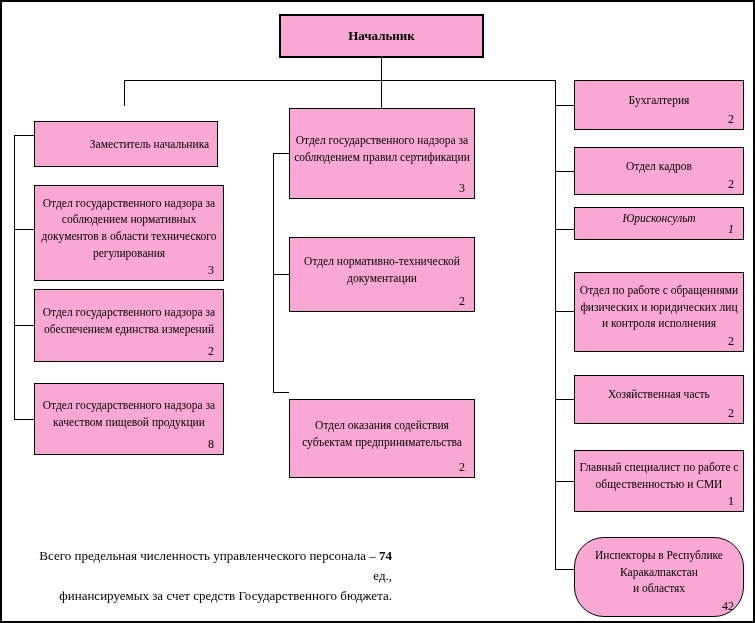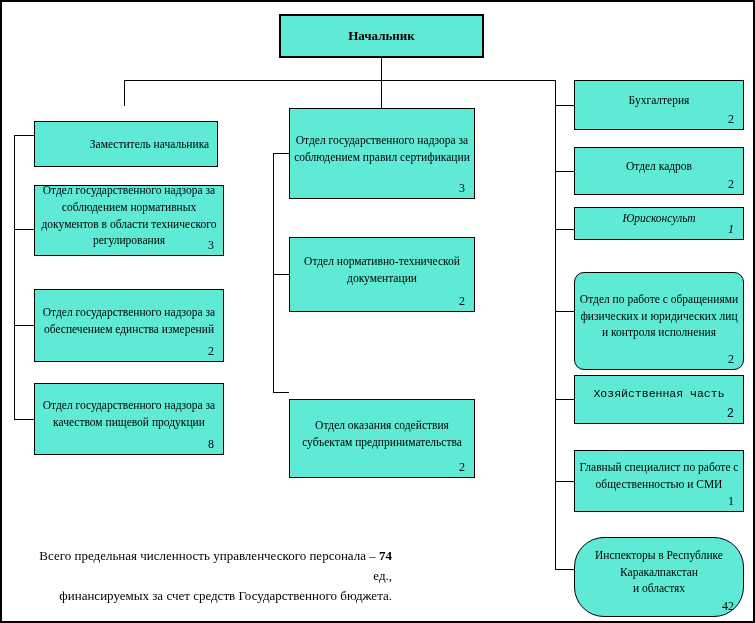--- a/index.html
+++ b/index.html
@@ -13,21 +13,21 @@
     height: 623px;
     background: #ffffff;
     border: 2px solid #000000;
     box-sizing: border-box;
     font-family: "Liberation Serif", serif;
     overflow: hidden;
   }
   .box {
     position: absolute;
     border: 1px solid #000000;
-    background: #5eead4;
+    background: #f9a8d4;
     box-sizing: border-box;
     display: flex;
     align-items: center;
     justify-content: center;
   }
   .box .label {
     width: 100%;
     text-align: center;
     font-size: 11.5px;
     line-height: 1.45;
@@ -100,21 +100,21 @@
   <div class="line h" style="left:271px; top:390px; width:16px;"></div>
 
   <div class="box root" style="left:277px; top:12px; width:205px; height:44px;">
     <div class="label">Начальник</div>
   </div>
 
   <div class="box" style="left:32px; top:119px; width:184px; height:46px;padding-left:47px;">
     <div class="label">Заместитель начальника</div>
   </div>
 
-  <div class="box has-count" style="left:32px; top:183px; width:190px; height:71px;">
+  <div class="box has-count" style="left:32px; top:183px; width:190px; height:96px;">
     <div class="label">Отдел государственного надзора за соблюдением нормативных документов в области технического регулирования</div>
     <span class="count">3</span>
   </div>
 
   <div class="box has-count" style="left:32px; top:287px; width:190px; height:73px;">
     <div class="label">Отдел государственного надзора за обеспечением единства измерений</div>
     <span class="count">2</span>
   </div>
 
   <div class="box has-count" style="left:32px; top:381px; width:190px; height:72px;justify-content:center;">
@@ -145,26 +145,26 @@
   <div class="box has-count" style="left:572px; top:145px; width:170px; height:48px;">
     <div class="label">Отдел кадров</div>
     <span class="count">2</span>
   </div>
 
   <div class="box has-count" style="left:572px; top:205px; width:170px; height:33px;font-style:italic;">
     <div class="label">Юрисконсульт</div>
     <span class="count">1</span>
   </div>
 
-  <div class="box has-count" style="left:572px; top:270px; width:170px; height:98px;border-radius:10px;">
+  <div class="box has-count" style="left:572px; top:270px; width:170px; height:80px;">
     <div class="label">Отдел по работе с обращениями физических и юридических лиц и контроля исполнения</div>
     <span class="count">2</span>
   </div>
 
-  <div class="box has-count" style="left:572px; top:373px; width:170px; height:49px;font-family:Liberation Mono, monospace;">
+  <div class="box has-count" style="left:572px; top:373px; width:170px; height:49px;">
     <div class="label">Хозяйственная часть</div>
     <span class="count">2</span>
   </div>
 
   <div class="box has-count" style="left:572px; top:448px; width:170px; height:62px;">
     <div class="label">Главный специалист по работе с общественностью и СМИ</div>
     <span class="count">1</span>
   </div>
 
   <div class="box has-count" style="left:572px; top:535px; width:170px; height:80px;border-radius:30px;">

